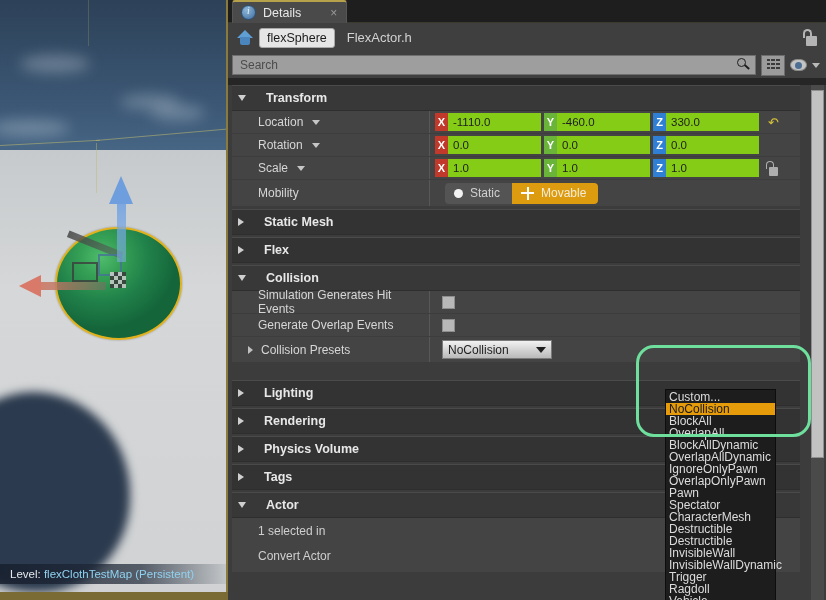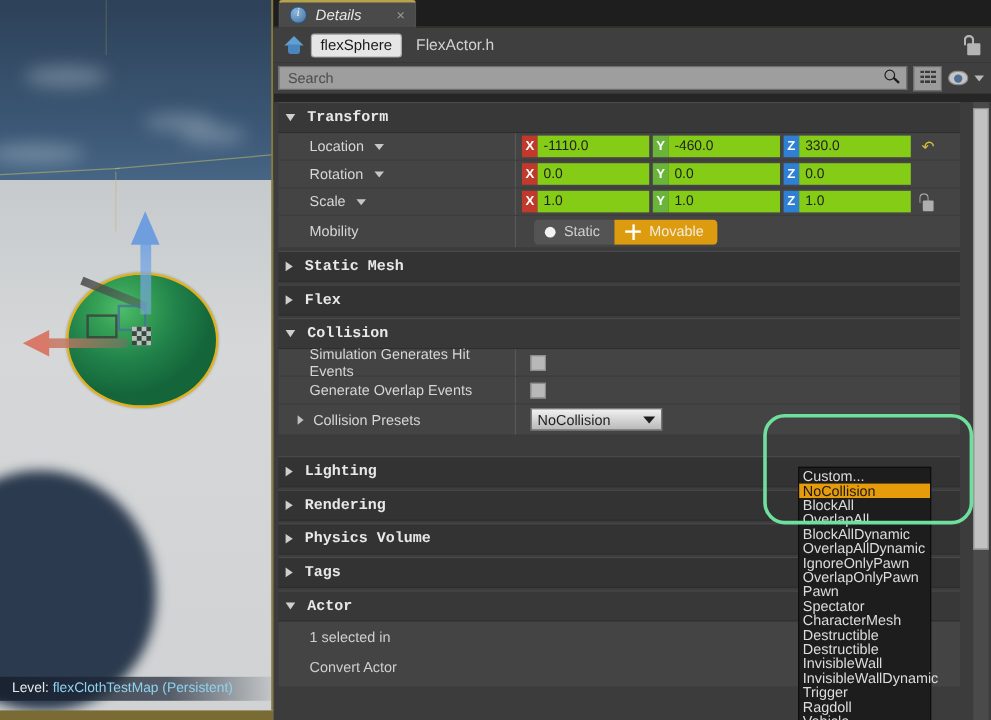--- a/index.html
+++ b/index.html
@@ -112,21 +112,20 @@
     border-bottom: 1px solid #3a3a2e;
   }
   #tab-details {
     position: absolute; left: 4px; top: 0; height: 23px;
     display: flex; align-items: center; gap: 7px;
     padding: 0 9px 0 8px;
     background: #4a4a4a;
     border-top: 2px solid #b6a24a;
     border-left: 1px solid #565656; border-right: 1px solid #565656;
     border-radius: 3px 3px 0 0;
-    font-style: italic;
   }
   #tab-details .tab-label { font-size: 12.5px; color: #e8e8e8; }
   #tab-details .tab-close {
     font-size: 12px; color: #9a9a9a; margin-left: 22px; line-height: 1;
   }
   .info-icon {
     width: 15px; height: 15px; border-radius: 50%;
     background: radial-gradient(circle at 35% 30%, #8fb6d8, #3e6f9e);
     border: 1px solid #2b5278; position: relative;
   }
@@ -229,26 +228,25 @@
   }
 
   
   #prop-area {
     position: absolute; left: 0; top: 85px; width: 598px; height: 515px;
     background: #3c3c3c; overflow: hidden;
   }
   #prop-inner { position: relative; width: 578px; }
 
   .cat-header {
-    height: 26px; display: flex; align-items: center; gap: 10px;
+    height: 26px; display: flex; align-items: center; gap: 20px;
     padding-left: 6px; background: #383838; color: #e8e8e8;
     font-size: 12.5px; font-weight: bold;
     border-top: 1px solid #4a4a4a; border-bottom: 1px solid #2e2e2e;
     margin: 0 6px 0 4px;
-    font-family: Liberation Mono, monospace;
   }
   .cat-header.closed { background: #333333; }
   .tri-right {
     width: 0; height: 0; border-top: 4.5px solid transparent;
     border-bottom: 4.5px solid transparent; border-left: 6px solid #cfcfcf;
   }
   .tri-down {
     width: 0; height: 0; border-left: 4.5px solid transparent;
     border-right: 4.5px solid transparent; border-top: 6px solid #cfcfcf;
   }

